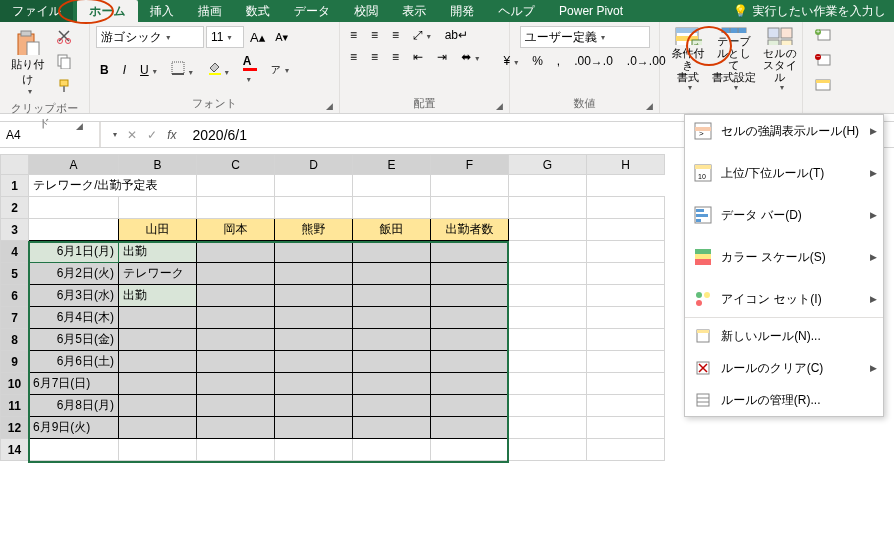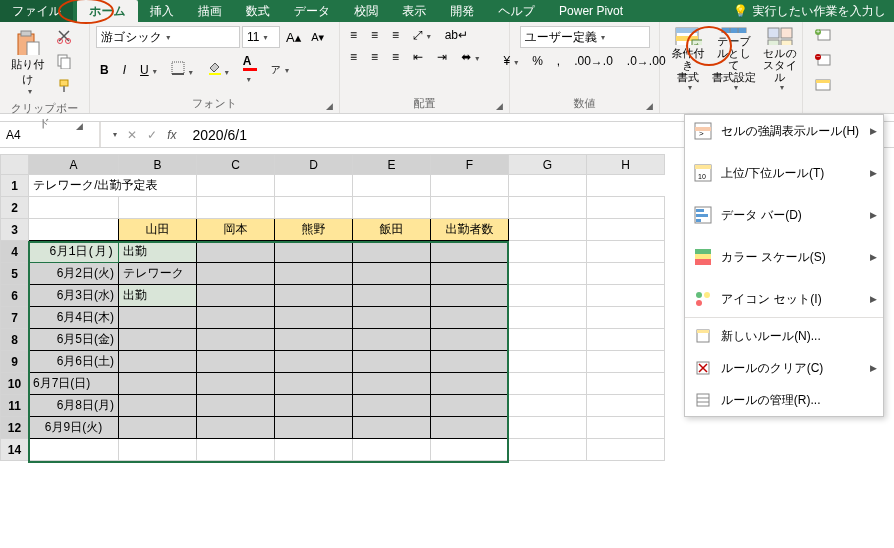--- a/index.html
+++ b/index.html
@@ -33,21 +33,21 @@
 .sheet-area { position: relative; }
 .grid { border-collapse: collapse; table-layout: fixed; }
 .grid th, .grid td { border: 1px solid #d4d4d4; font-size: 12px; }
 .col-header th { background: #e6e6e6; height: 20px; font-weight: normal; text-align: center; }
 .col-header th.selected { background: #d2d2d2; }
 .row-header { background: #e6e6e6; text-align: center; width: 28px; }
 .row-header.selected { background: #d2d2d2; }
 .corner { background: #e6e6e6; width: 28px; }
 .grid td { height: 22px; padding: 0 4px; background: #fff; }
 .grid td.sel { background: #d5d5d5; }
-.grid td.sel-active { background: #d9e5d8; outline: 1px solid #217346; outline-offset: -1px; font-family: Liberation Mono, monospace; }
+.grid td.sel-active { background: #d9e5d8; outline: 1px solid #217346; outline-offset: -1px; }
 .grid td.sel-green { background: #d9e5d8; }
 .data-header { background: #ffe699 !important; text-align: center; }
 
 .selection-border { position: absolute; border: 2px solid #217346; pointer-events: none; }
 
 .dropdown-menu { position: absolute; background: #fff; border: 1px solid #c6c6c6; box-shadow: 2px 2px 6px rgba(0,0,0,.2); width: 200px; z-index: 100; }
 .menu-item { display: flex; align-items: center; padding: 6px 8px; gap: 8px; cursor: pointer; font-size: 12px; position: relative; }
 .menu-item .submenu-arrow { position: absolute; right: 6px; font-size: 9px; color: #555; }
 .menu-icon { width: 20px; height: 20px; display: flex; align-items: center; justify-content: center; }
 .menu-sep { height: 1px; background: #e1dfdd; margin: 2px 0; }
@@ -109,21 +109,21 @@
               <rect x="7" y="8" width="2" height="6" fill="#888"></rect>
             </svg></div>
       </div>
     </div>
     <div class="group-label"><span>クリップボード</span><span class="dialog-launcher">◢</span></div>
   </div>
 
   <div class="group" style="width:250px">
     <div class="btn-col" style="align-items:flex-start;gap:4px">
       <div class="btn-row">
-        <div class="font-select" style="width:144px">
+        <div class="font-select" style="width:108px">
             <span>游ゴシック</span>
             <span class="dropdown-arrow">▾</span>
           </div>
         <div class="font-select" style="width:38px">
             <span>11</span>
             <span class="dropdown-arrow">▾</span>
           </div>
         <div class="ribbon-btn" style="font-size:13px">A▴</div>
         <div class="ribbon-btn" style="font-size:11px">A▾</div>
       </div>
@@ -389,21 +389,21 @@
           <td class="sel" style="border:1px solid #000"></td>
           <td class="sel" style="border:1px solid #000"></td>
           <td class="sel" style="border:1px solid #000"></td>
           <td class="sel" style="border:1px solid #000"></td>
           <td class="sel" style="border:1px solid #000"></td>
           <td></td>
           <td></td>
         </tr>
   <tr>
           <th class="row-header selected">12</th>
-          <td class="sel" style="text-align:center;border:1px solid #000">6月9日(火)</td>
+          <td class="sel" style="text-align:left;border:1px solid #000">6月9日(火)</td>
           <td class="sel" style="border:1px solid #000"></td>
           <td class="sel" style="border:1px solid #000"></td>
           <td class="sel" style="border:1px solid #000"></td>
           <td class="sel" style="border:1px solid #000"></td>
           <td class="sel" style="border:1px solid #000"></td>
           <td></td>
           <td></td>
         </tr>
   <tr>
           <th class="row-header">14</th>

